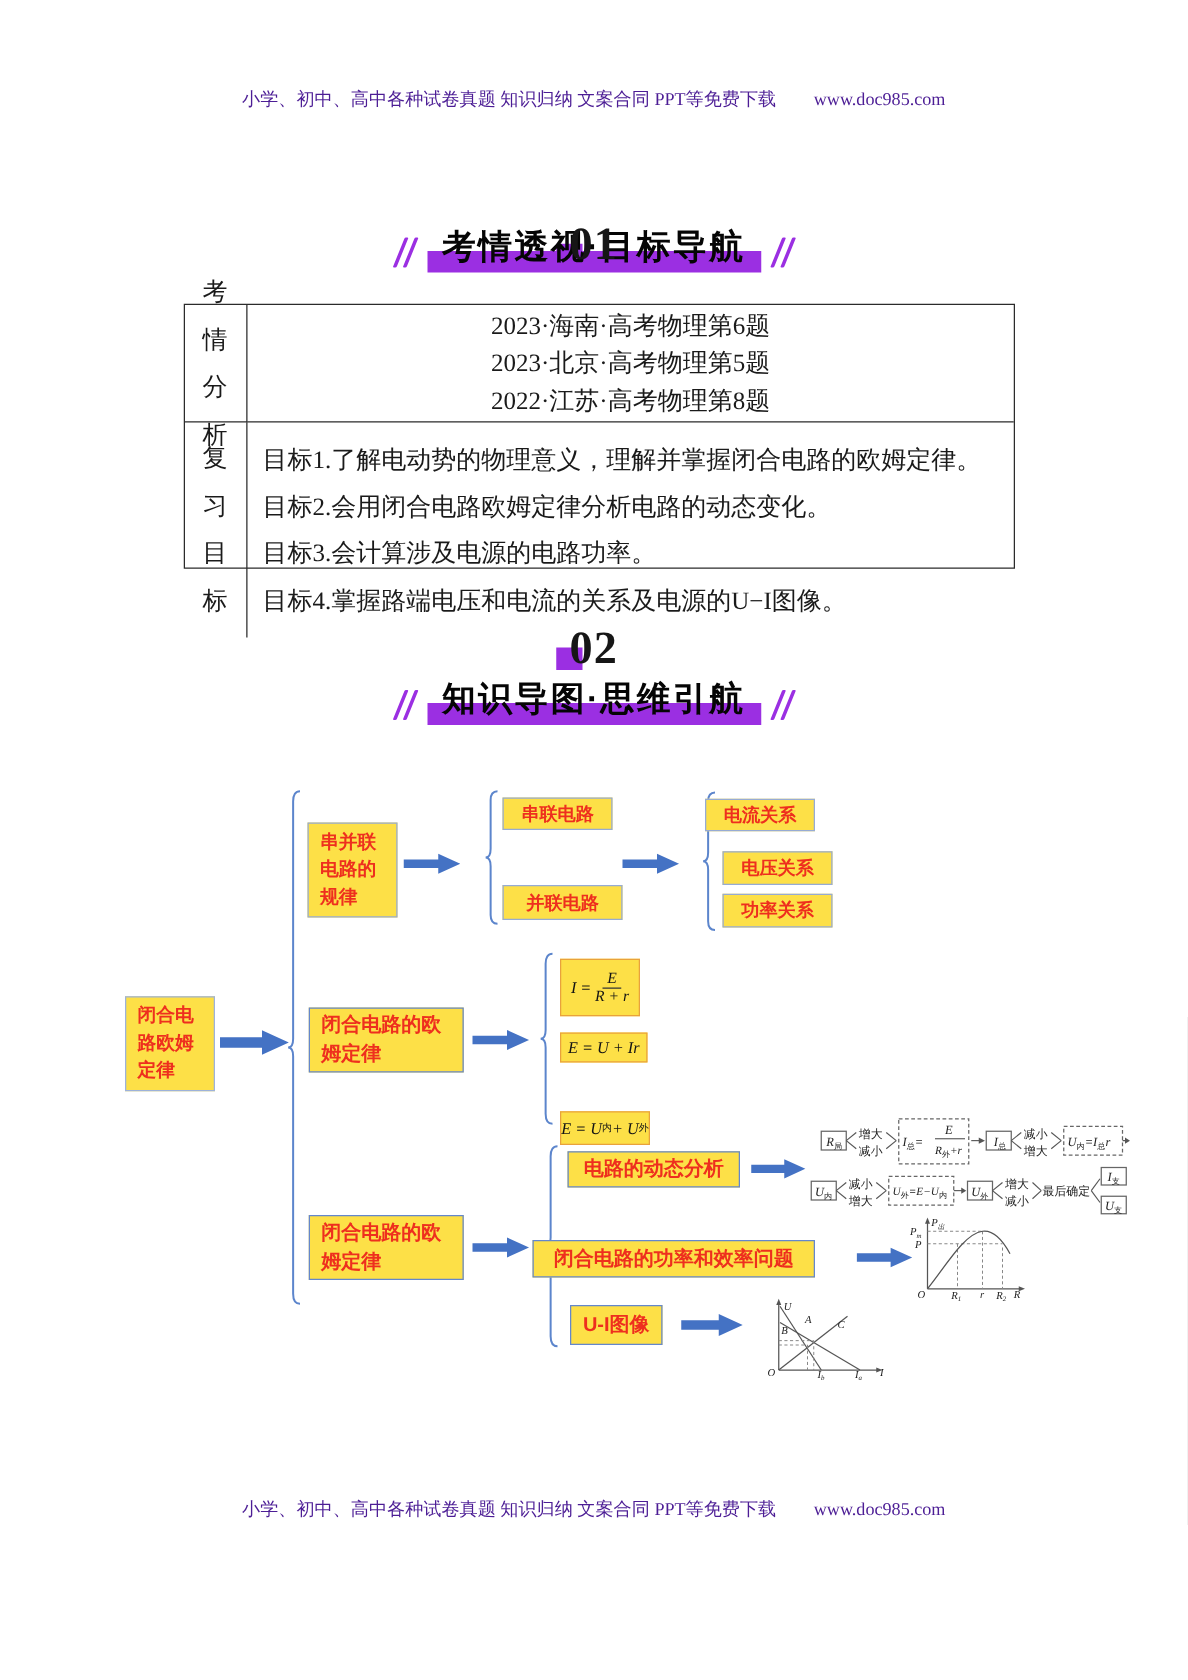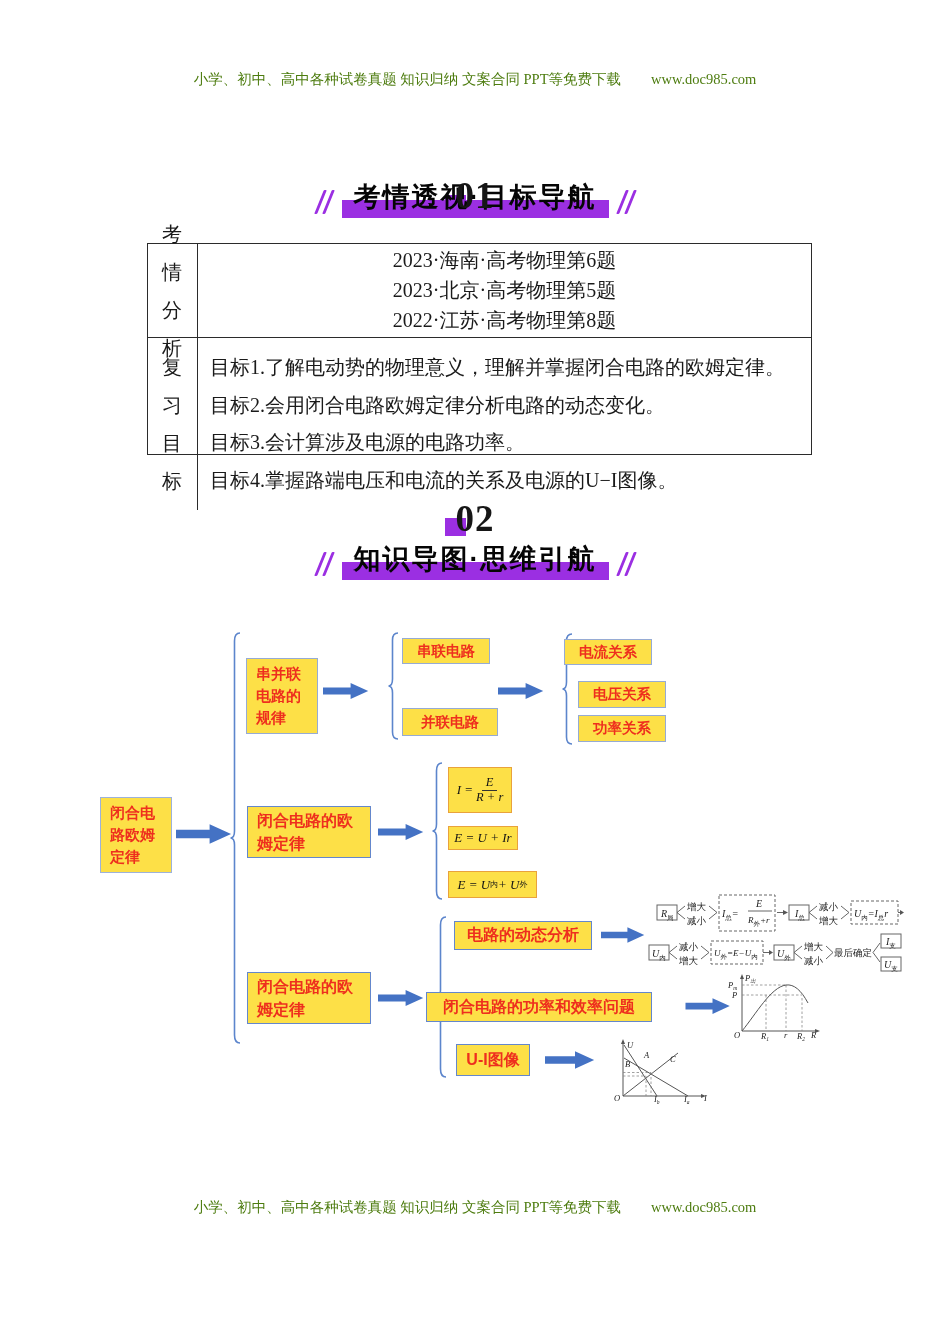--- a/index.html
+++ b/index.html
@@ -1,19 +1,19 @@
 <!DOCTYPE html>
 <html><head>
 <meta charset="utf-8">
 <style>
   html,body{margin:0;padding:0;background:#e8e8e8;}
   .page{position:relative;width:950px;height:1344px;margin:0 auto;background:#ffffff;
         font-family:"Liberation Serif",serif;color:#1a1a1a;overflow:hidden;}
   
-  .docline{position:absolute;left:0;width:100%;text-align:center;font-size:14.5px;color:#4d7c0f;}
+  .docline{position:absolute;left:0;width:100%;text-align:center;font-size:14.5px;color:#4c1d95;}
   .docline .site{margin-left:30px;font-family:"Liberation Serif",serif;}
   
   .secnum-row{position:absolute;left:0;width:100%;text-align:center;}
   .secnum{position:relative;display:inline-block;font-family:"Liberation Serif",serif;
           font-size:37px;font-weight:700;color:#161616;letter-spacing:1px;line-height:1;}
   .secnum .sq{position:absolute;left:-11px;bottom:1px;width:21px;height:18px;background:#9B2FE2;z-index:0;}
   .secnum b{position:relative;z-index:1;font-weight:700;}
   .sectitle-row{position:absolute;left:0;width:100%;display:flex;justify-content:center;align-items:center;}
   .slashes{display:inline-flex;gap:5px;margin:6px 12px 0 12px;}
   .slashes i{display:block;width:3px;height:24px;background:#9B2FE2;transform:skewX(-22deg);border-radius:1px;}
@@ -155,21 +155,21 @@
     <path class="brace" d="M10,1 Q4.5,1 4.5,9 L4.5,62 Q4.5,69 0.5,69 Q4.5,69 4.5,76 L4.5,129 Q4.5,137 10,137"></path>
   </svg>
   <div class="mbox bd-or" style="left:448px;top:767px;width:64px;height:46px;gap:3px;">
     <span class="fx">I =</span>
     <span class="frac">
       <span class="num">E</span>
       <span>R + r</span>
     </span>
   </div>
   <div class="mbox bd-or fx" style="left:448px;top:826px;width:70px;height:24px;">E = U + Ir</div>
-  <div class="mbox bd-or" style="left:448px;top:871px;width:89px;height:27px;">
+  <div class="mbox bd-or" style="left:448px;top:889px;width:72px;height:27px;">
     <span class="fx">E = U</span>
       <sub>内</sub>
       <span class="fx"> + U</span>
       <sub>外</sub>
   </div>
 
   <div class="mbox bd-bl wrap6" style="left:247px;top:972px;width:124px;height:52px;">闭合电路的欧姆定律</div>
   <svg style="left:378px;top:988px;" width="46" height="20" viewBox="0 0 60 24">
     <polygon class="barrow" points="0,7.5 36,7.5 36,1.5 59,12 36,22.5 36,16.5 0,16.5"></polygon>
   </svg>

